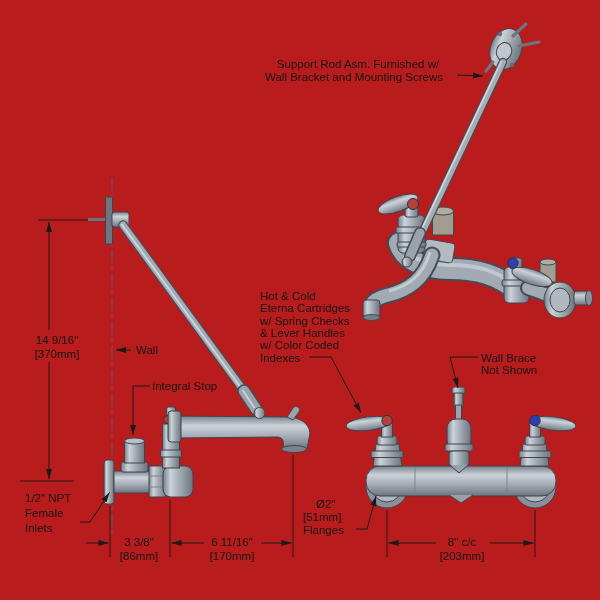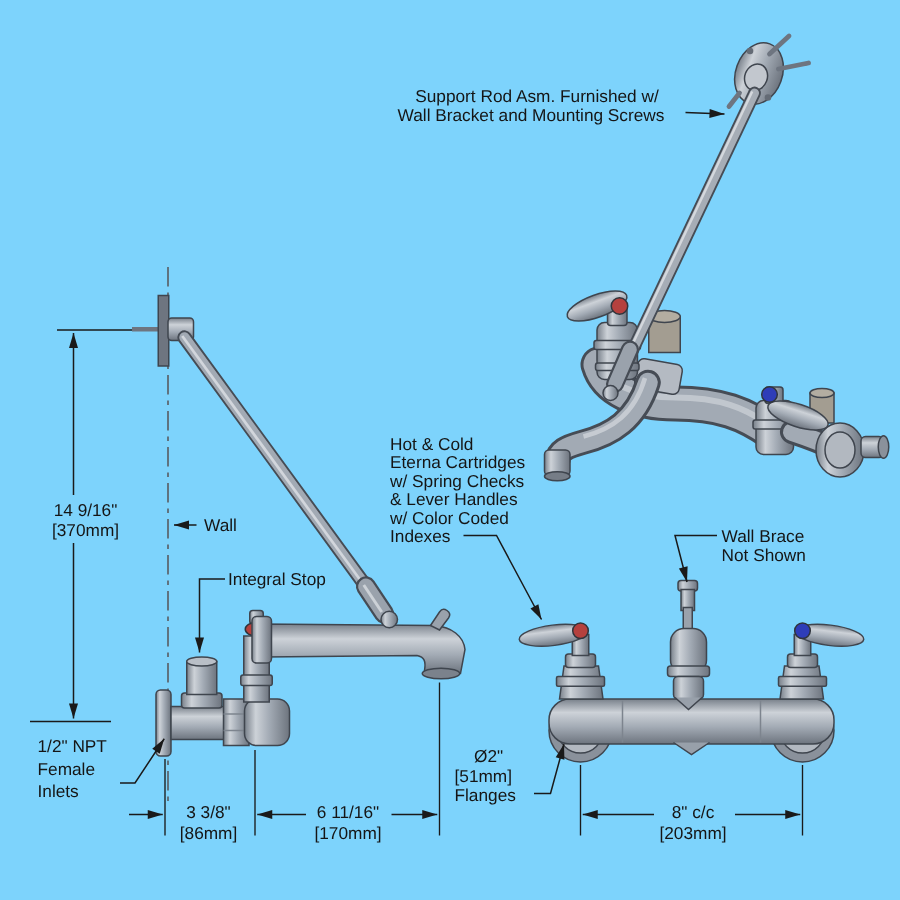--- a/index.html
+++ b/index.html
@@ -1,16 +1,16 @@
 <!DOCTYPE html>
 <html><head>
 <meta charset="utf-8">
 <style>
   html,body{margin:0;padding:0;background:#ffffff;}
-  .stage{position:relative;width:600px;height:600px;background:#7dd3fc;overflow:hidden;
+  .stage{position:relative;width:600px;height:600px;background:#b91c1c;overflow:hidden;
          font-family:"Liberation Sans", sans-serif;}
   svg{display:block}
   text{font-family:"Liberation Sans", sans-serif;font-size:11.5px;fill:#151515;}
   .dim{font-size:11.5px;}
   .ln{stroke:#1a1a1a;stroke-width:1;fill:none;}
   .thin{stroke:#1a1a1a;stroke-width:0.9;fill:none;}
 </style>
 </head>
 <body>
 

